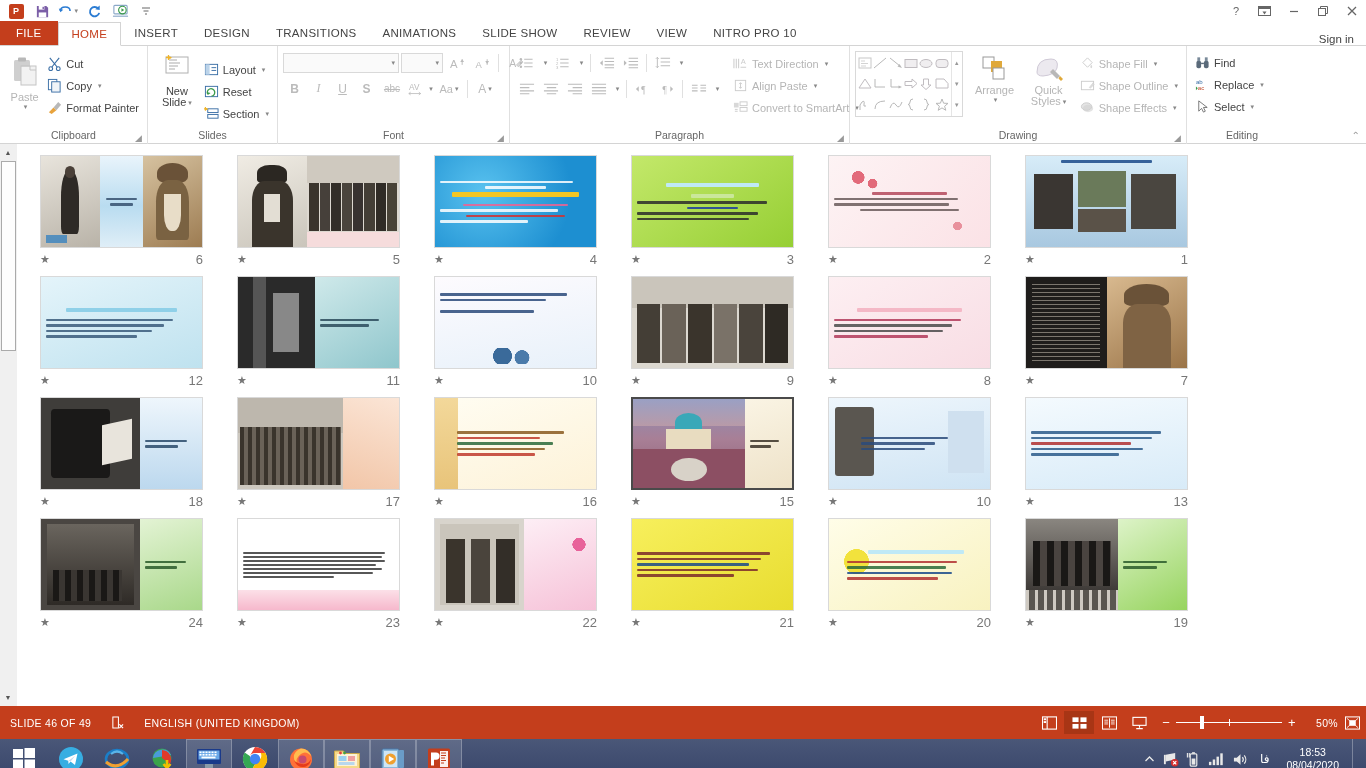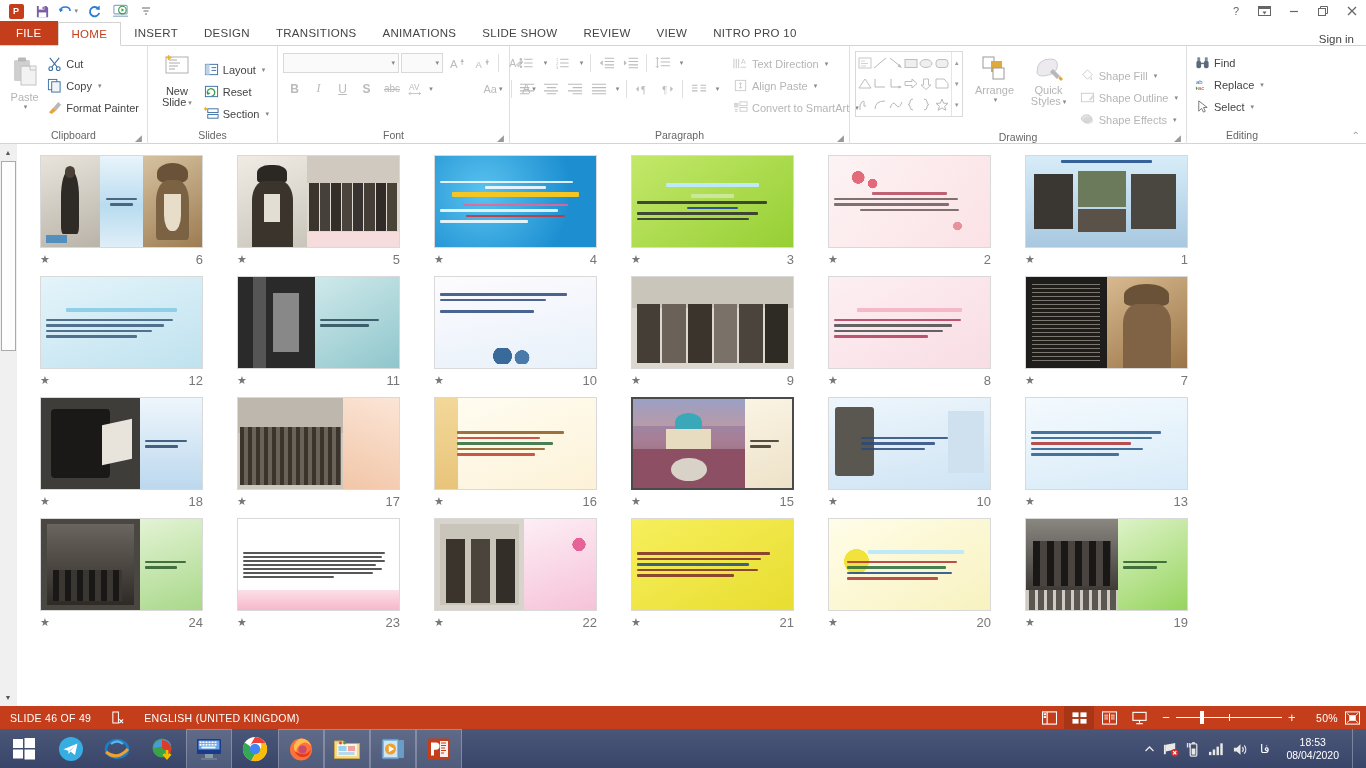--- a/index.html
+++ b/index.html
@@ -97,21 +97,21 @@
 
   
   .th { position:absolute; inset:0; display:flex; }
   .ph { position:relative; overflow:hidden; }
   .txtlines { position:absolute; inset:0; padding:6px 5px; display:flex; flex-direction:column;
               justify-content:center; gap:3px; }
   .tl { height:2.5px; border-radius:1px; opacity:.85; }
   .ttl { height:4px; border-radius:1px; margin:0 auto 4px auto; }
 
   
-  .statusbar { height:23px; background:#c43e1c; color:#fff; display:flex; align-items:center;
+  .statusbar { height:33px; background:#c43e1c; color:#fff; display:flex; align-items:center;
                font-size:10.5px; letter-spacing:.3px; }
   .sb-item { padding:0 10px; display:flex; align-items:center; gap:6px; cursor:pointer; height:23px; }
   .sb-right { margin-left:auto; display:flex; align-items:center; height:23px; }
   .vbtn { width:30px; height:23px; display:flex; align-items:center; justify-content:center; cursor:pointer; }
   .vbtn.active { background:#a83515; }
   .zoomslider { display:flex; align-items:center; gap:6px; padding:0 8px; }
   .zs-track { width:106px; height:1px; background:#fff; position:relative; cursor:pointer; }
   .zs-mid { position:absolute; left:53px; top:-3px; width:1px; height:7px; background:#fff; }
   .zs-thumb { position:absolute; left:24px; top:-6px; width:4px; height:13px; background:#fff; cursor:pointer; }
   .zpct { width:34px; text-align:right; font-size:10.5px; }
@@ -371,21 +371,21 @@
         <div class="fbtn" style="width:26px;">
             <span style="font-size:10px;text-decoration:line-through;">abc</span>
           </div>
         <div class="fbtn" style="width:28px;">
           <svg width="20" height="16" viewBox="0 0 22 16">
               <text x="8" y="9" font-size="9" text-anchor="middle" fill="#bbb" font-family="Liberation Sans, sans-serif">AV</text>
               <path d="M2 13 h13 M2 13 l2-1.5 M2 13 l2 1.5 M15 13 l-2-1.5 M15 13 l-2 1.5" stroke="#bbb" stroke-width=".9" fill="none"></path>
             </svg>
           <span class="caret">▾</span>
         </div>
-        <div class="fbtn" style="width:28px;margin-left:44px;">
+        <div class="fbtn" style="width:28px;">
           <span style="font-size:11px;">Aa</span>
             <span class="caret">▾</span>
         </div>
         <div class="sep-v"></div>
         <div class="fbtn" style="width:26px;">
           <span style="font-size:12px;">A</span>
             <span class="caret">▾</span>
         </div>
       </div>
     </div>
@@ -658,21 +658,21 @@
           <path d="M20 14 L27 21 L24 24 L17 17z" fill="#b8b8b8"></path>
           <path d="M27 21 L30 24 L28 26 L25.5 23.5z" fill="#e0a93b"></path>
         </svg>
         <span class="lbl">Quick</span>
         <span style="display:flex;align-items:center;">
           <span class="lbl" style="margin-top:0;">Styles</span>
           <span class="caret">▾</span>
         </span>
       </div>
 
-      <div class="col" style="margin-top:14px;">
+      <div class="col" style="margin-top:2px;">
         <div class="small-row dim">
           <span class="ico">
             <svg width="15" height="15" viewBox="0 0 16 16">
                 <path d="M3 7 L8 2 L13 7 L8 12z" fill="#fff" stroke="#ccc"></path>
                 <path d="M12 9 q2 3 0 4 q-2 -1 0 -4z" fill="#d8d8d8"></path>
               </svg>
           </span>
           <span>Shape Fill</span>
           <span class="caret">▾</span>
         </div>

